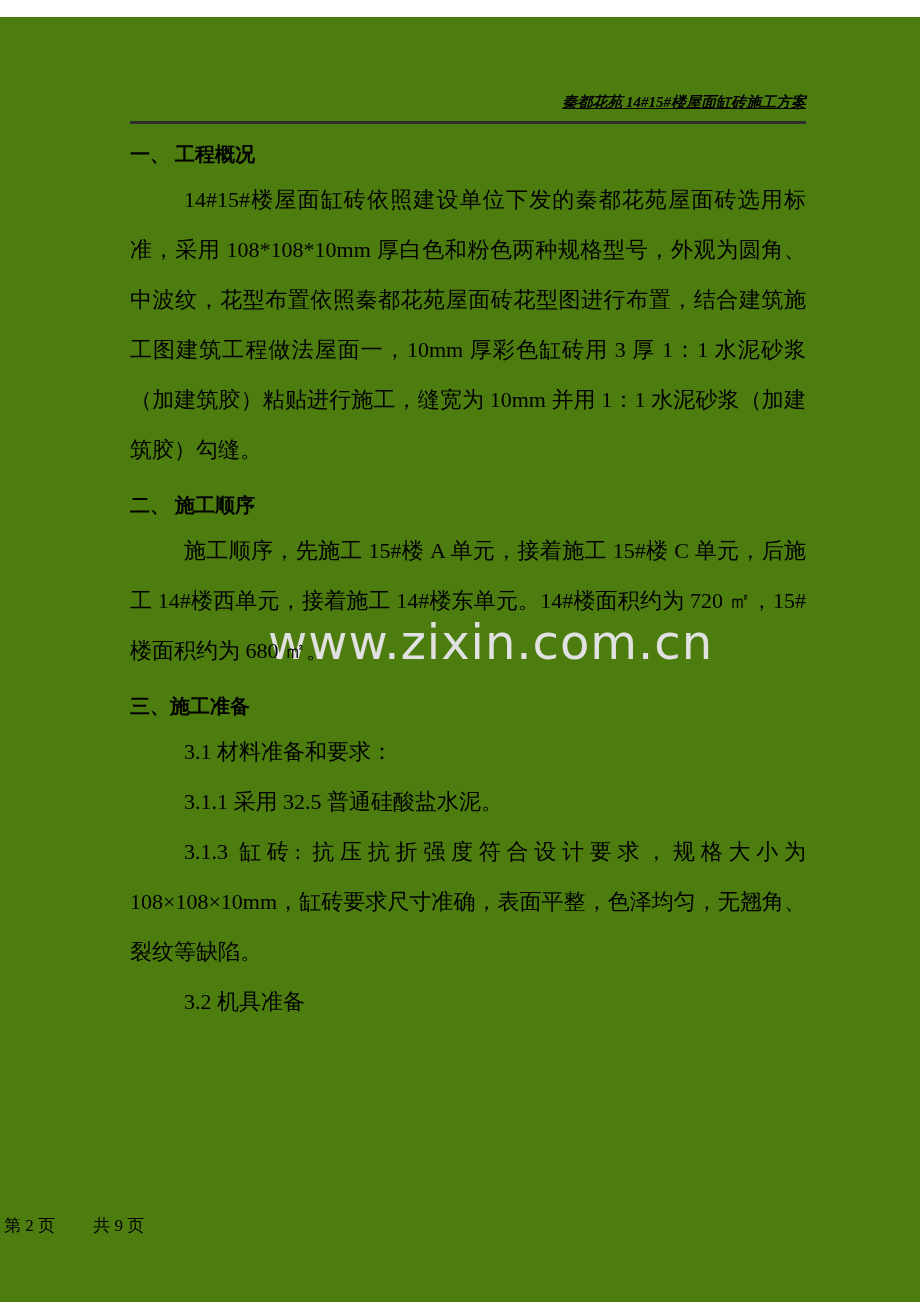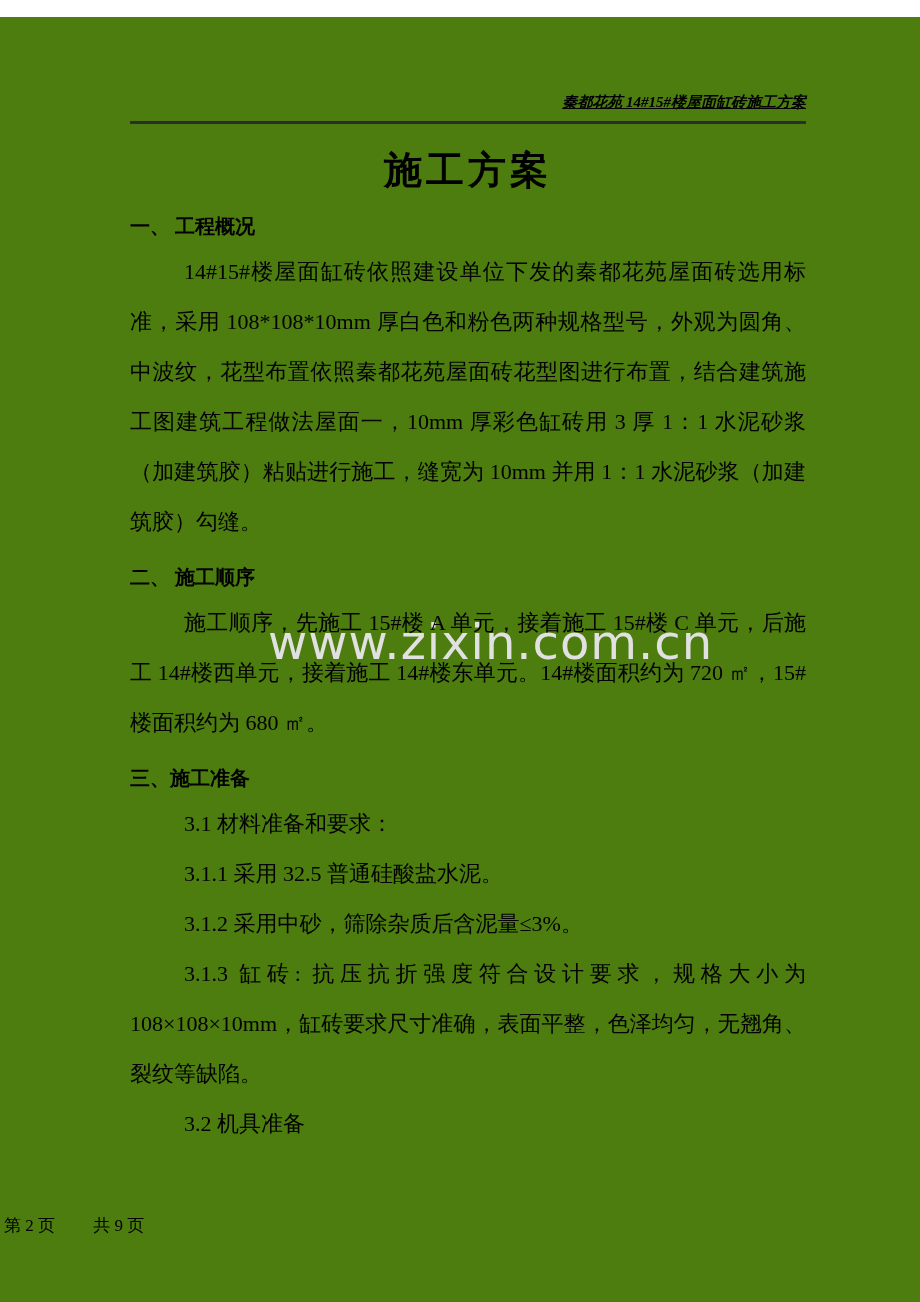--- a/index.html
+++ b/index.html
@@ -94,37 +94,35 @@
 
   <div class="doc-header">
     <span class="header-text">秦都花苑 14#15#楼屋面缸砖施工方案</span>
   </div>
 
   <div class="watermark" style="color: rgb(225, 225, 225);">www.zixin.com.cn</div>
 
   <div class="content">
 
 
-    <div class="doc-title second">施工方案</div>
 
     <h2 class="section-heading">一、 工程概况</h2>
 
     <p class="body-para">14#15#楼屋面缸砖依照建设单位下发的秦都花苑屋面砖选用标准，采用 108*108*10mm 厚白色和粉色两种规格型号，外观为圆角、中波纹，花型布置依照秦都花苑屋面砖花型图进行布置，结合建筑施工图建筑工程做法屋面一，10mm 厚彩色缸砖用 3 厚 1：1 水泥砂浆（加建筑胶）粘贴进行施工，缝宽为 10mm 并用 1：1 水泥砂浆（加建筑胶）勾缝。</p>
 
     <h2 class="section-heading">二、 施工顺序</h2>
 
     <p class="body-para">施工顺序，先施工 15#楼 A 单元，接着施工 15#楼 C 单元，后施工 14#楼西单元，接着施工 14#楼东单元。14#楼面积约为 720 ㎡，15#楼面积约为 680 ㎡。</p>
 
     <h2 class="section-heading">三、施工准备</h2>
 
     <p class="body-para">3.1 材料准备和要求：</p>
 
     <p class="body-para">3.1.1 采用 32.5 普通硅酸盐水泥。</p>
 
-    <p class="body-para">3.1.2 采用中砂，筛除杂质后含泥量≤3%。</p>
 
     <p class="body-para">3.1.3 缸砖: 抗压抗折强度符合设计要求，规格大小为 108×108×10mm，缸砖要求尺寸准确，表面平整，色泽均匀，无翘角、裂纹等缺陷。</p>
 
     <p class="body-para">3.2 机具准备</p>
 
   </div>
 
   <div class="doc-footer">
     <span class="footer-page">第 2 页</span>
     <span class="footer-total">共 9 页</span>

